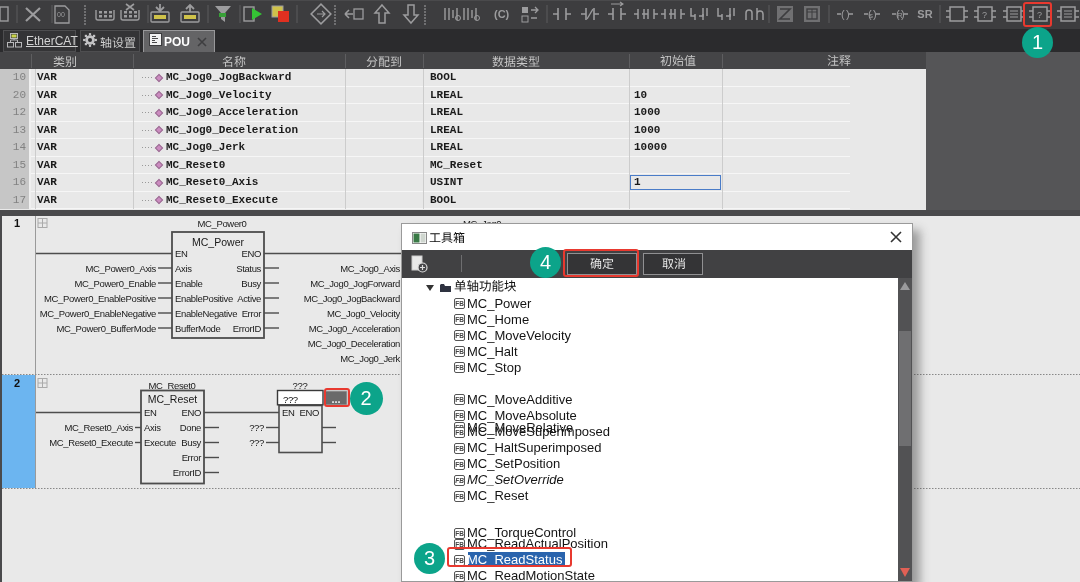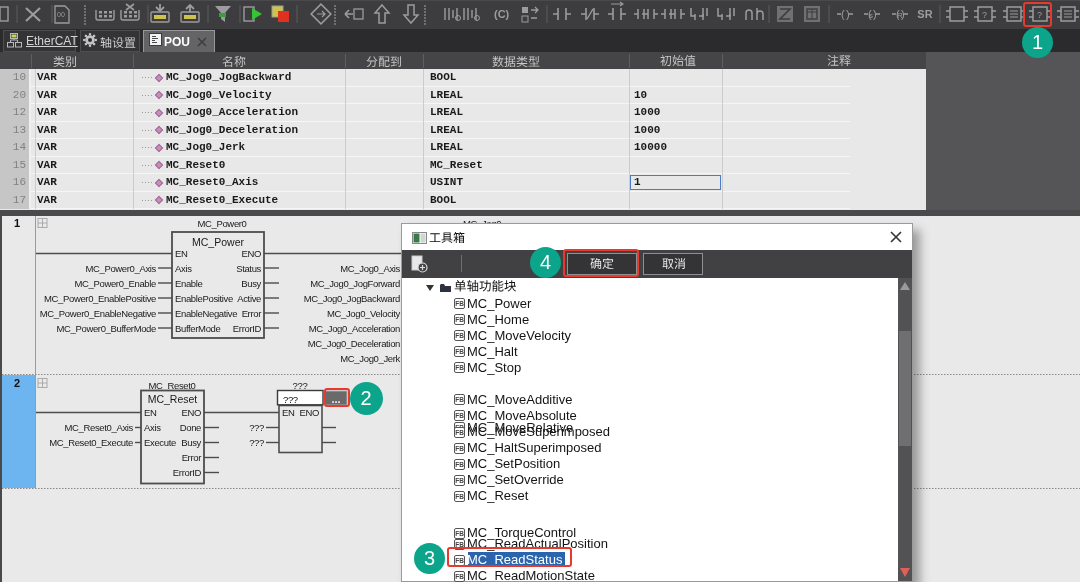--- a/index.html
+++ b/index.html
@@ -490,21 +490,21 @@
         <div class="item" style="top:162.05px;">
        <div class="fb">FB</div>
 
        <span class="itx" style="">MC_HaltSuperimposed</span>
      </div>
         <div class="item" style="top:178.1px;">
        <div class="fb">FB</div>
 
        <span class="itx" style="">MC_SetPosition</span>
      </div>
-        <div class="item" style="top:194.15px;">
+        <div class="item" style="top:194.15px;font-style:italic;">
        <div class="fb">FB</div>
 
        <span class="itx" style="">MC_SetOverride</span>
      </div>
         <div class="item" style="top:210.20000000000002px;">
        <div class="fb">FB</div>
 
        <span class="itx" style="">MC_Reset</span>
      </div>
         <div class="item" style="top:217px;margin-top:30px;">

